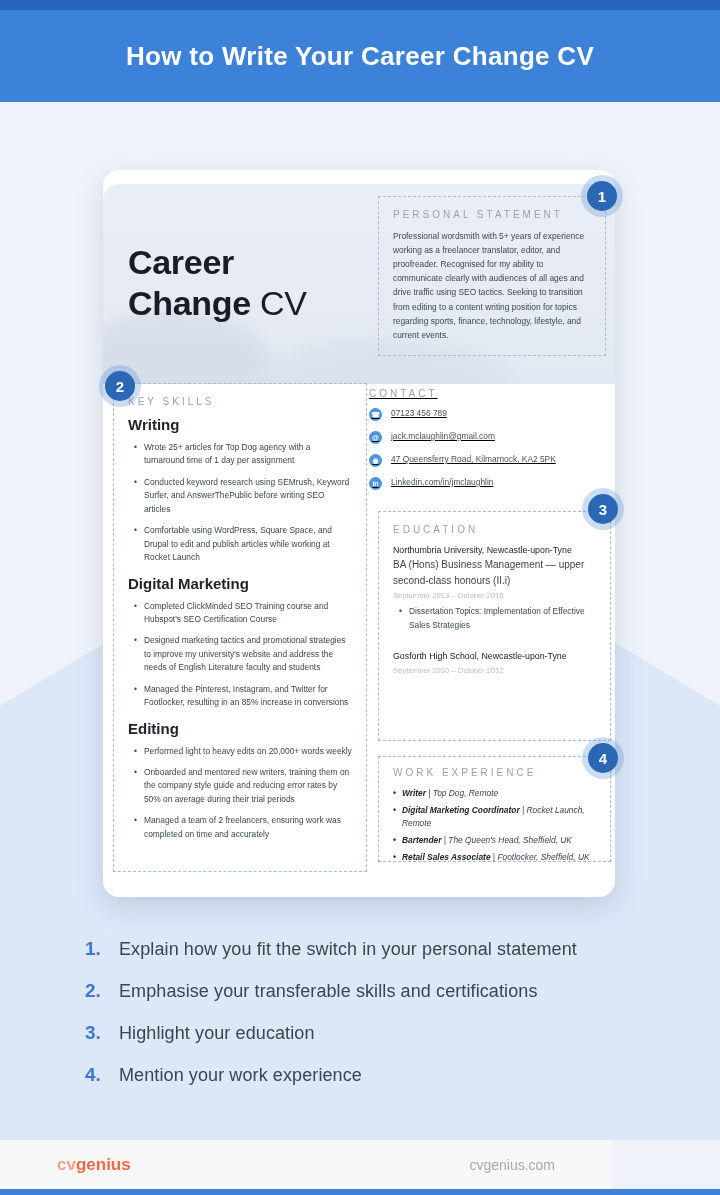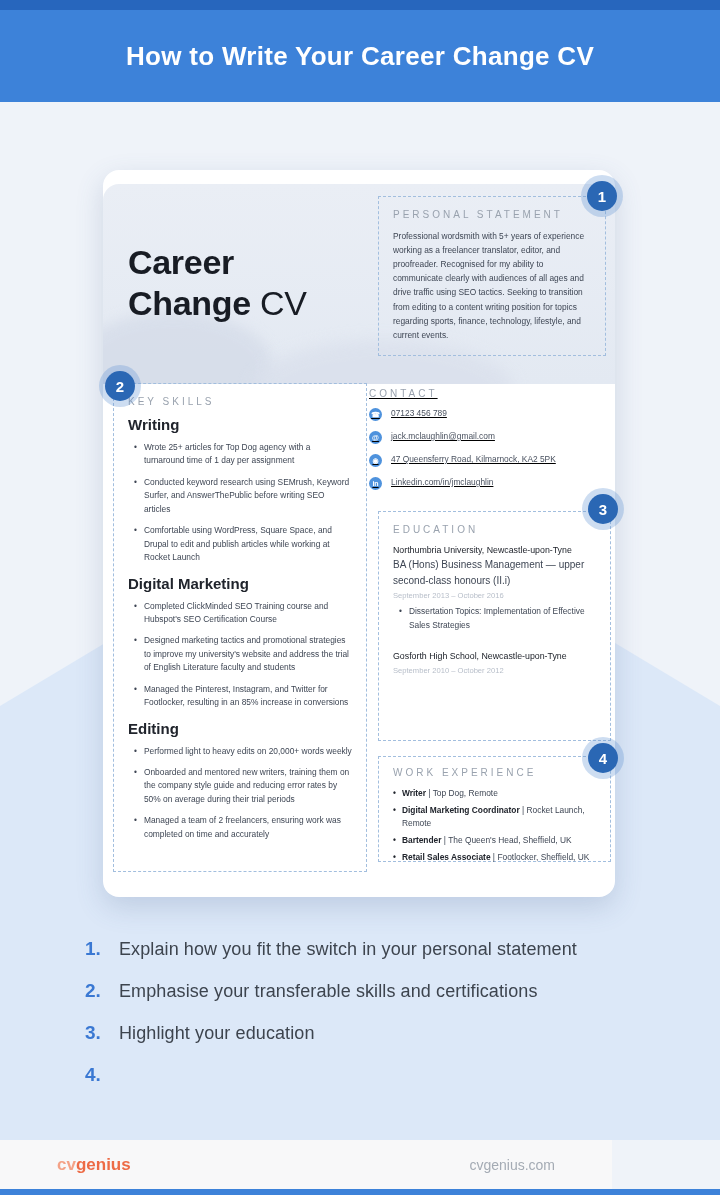--- a/index.html
+++ b/index.html
@@ -45,21 +45,21 @@
     display:flex; align-items:center; justify-content:center; flex:0 0 13px; font-weight:700; }
   .c-txt { font-size:8.4px; color:#49515f; }
 
   .edu-box { left:275px; top:341px; width:233px; height:230px; }
   .e-title { font-size:8.8px; font-weight:400; color:#20242c; line-height:1.5; }
   .e-sub { font-size:10px; color:#3e4654; line-height:1.55; }
   .e-date { font-size:7.6px; color:#b7bec9; margin:3px 0 5px; }
   .e-gap { height:10px; }
 
   .we-box { left:275px; top:586px; width:233px; height:106px; padding-top:10px; }
-  .we-item { display:flex; gap:6px; font-size:8.4px; line-height:1.55; color:#3e4654; margin-bottom:4px; }
+  .we-item { display:flex; gap:6px; font-size:8.4px; line-height:1.55; color:#3e4654; margin-bottom:4px;font-style:italic; }
   .we-item::before { content:"•"; color:#20242c; font-weight:700; }
   .we-bold { font-weight:700; color:#20242c; }
 
   
   .callout { position:absolute; width:42px; height:42px; border-radius:50%;
     background:rgba(100,150,210,.32); display:flex; align-items:center; justify-content:center; }
   .callout .inner { width:30px; height:30px; border-radius:50%; background:#2a67b4; color:#fff;
     font-size:15px; font-weight:700; display:flex; align-items:center; justify-content:center; }
   .co1 { left:478px; top:5px; }
   .co2 { left:-4px; top:195px; }
@@ -112,21 +112,21 @@
       <section class="dash ks-box">
         <div class="sec-h">KEY SKILLS</div>
 
         <div class="grp-title" style="margin-top:2px;">Writing</div>
         <div class="blt">Wrote 25+ articles for Top Dog agency with a turnaround time of 1 day per assignment</div>
         <div class="blt">Conducted keyword research using SEMrush, Keyword Surfer, and AnswerThePublic before writing SEO articles</div>
         <div class="blt">Comfortable using WordPress, Square Space, and Drupal to edit and publish articles while working at Rocket Launch</div>
 
         <div class="grp-title">Digital Marketing</div>
         <div class="blt">Completed ClickMinded SEO Training course and Hubspot's SEO Certification Course</div>
-        <div class="blt">Designed marketing tactics and promotional strategies to improve my university's website and address the trial of English Literature faculty and students</div>
+        <div class="blt">Designed marketing tactics and promotional strategies to improve my university's website and address the needs of English Literature faculty and students</div>
         <div class="blt">Managed the Pinterest, Instagram, and Twitter for Footlocker, resulting in an 85% increase in conversions</div>
 
         <div class="grp-title">Editing</div>
         <div class="blt">Performed light to heavy edits on 20,000+ words weekly</div>
         <div class="blt">Onboarded and mentored new writers, training them on the company style guide and reducing error rates by 50% on average during their trial periods</div>
         <div class="blt">Managed a team of 2 freelancers, ensuring work was completed on time and accurately</div>
       </section>
 
       <section class="contact">
         <div class="sec-h">CONTACT</div>
@@ -200,20 +200,21 @@
       <div class="tip">
         <span class="tip-num">2.</span>
         <span class="tip-text">Emphasise your transferable skills and certifications</span>
       </div>
       <div class="tip">
         <span class="tip-num">3.</span>
         <span class="tip-text">Highlight your education</span>
       </div>
       <div class="tip">
         <span class="tip-num">4.</span>
+        <span class="tip-text">Mention your work experience</span>
       </div>
     </div>
   </div>
 
   <footer class="footer">
     <div class="logo">
       <span class="logo-cv">cv</span><span class="logo-genius">genius</span>
     </div>
     <div class="site">cvgenius.com</div>
   </footer>

